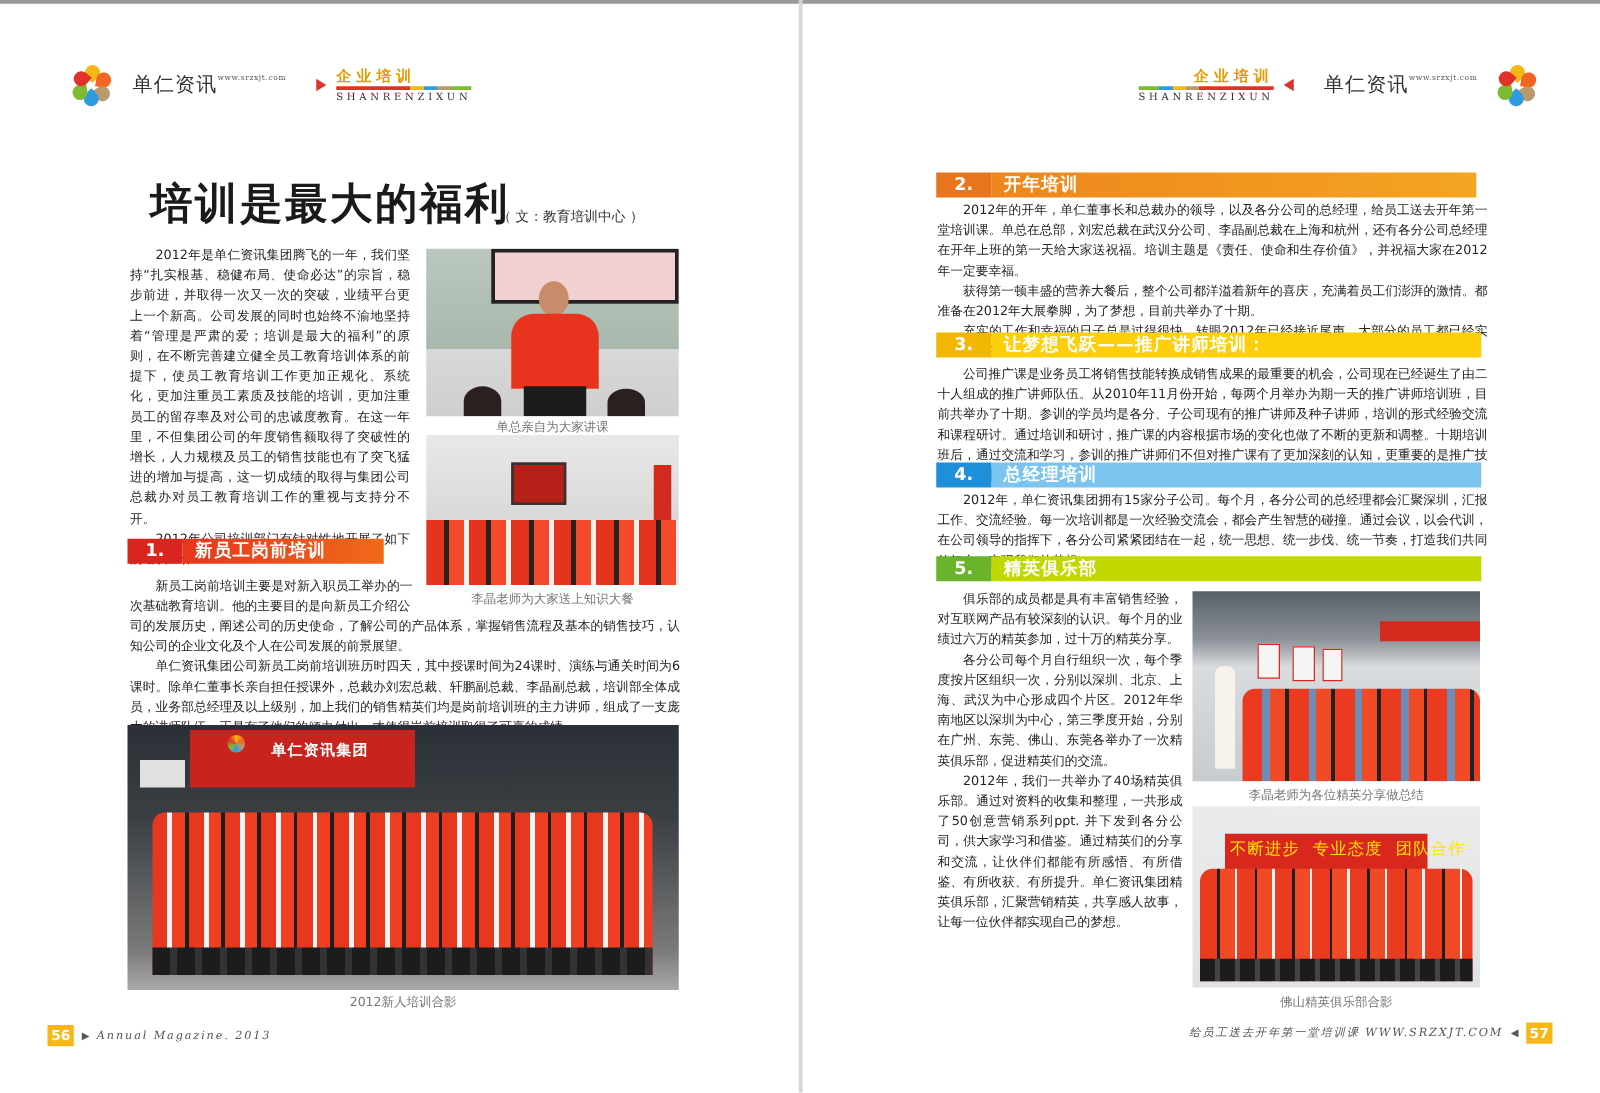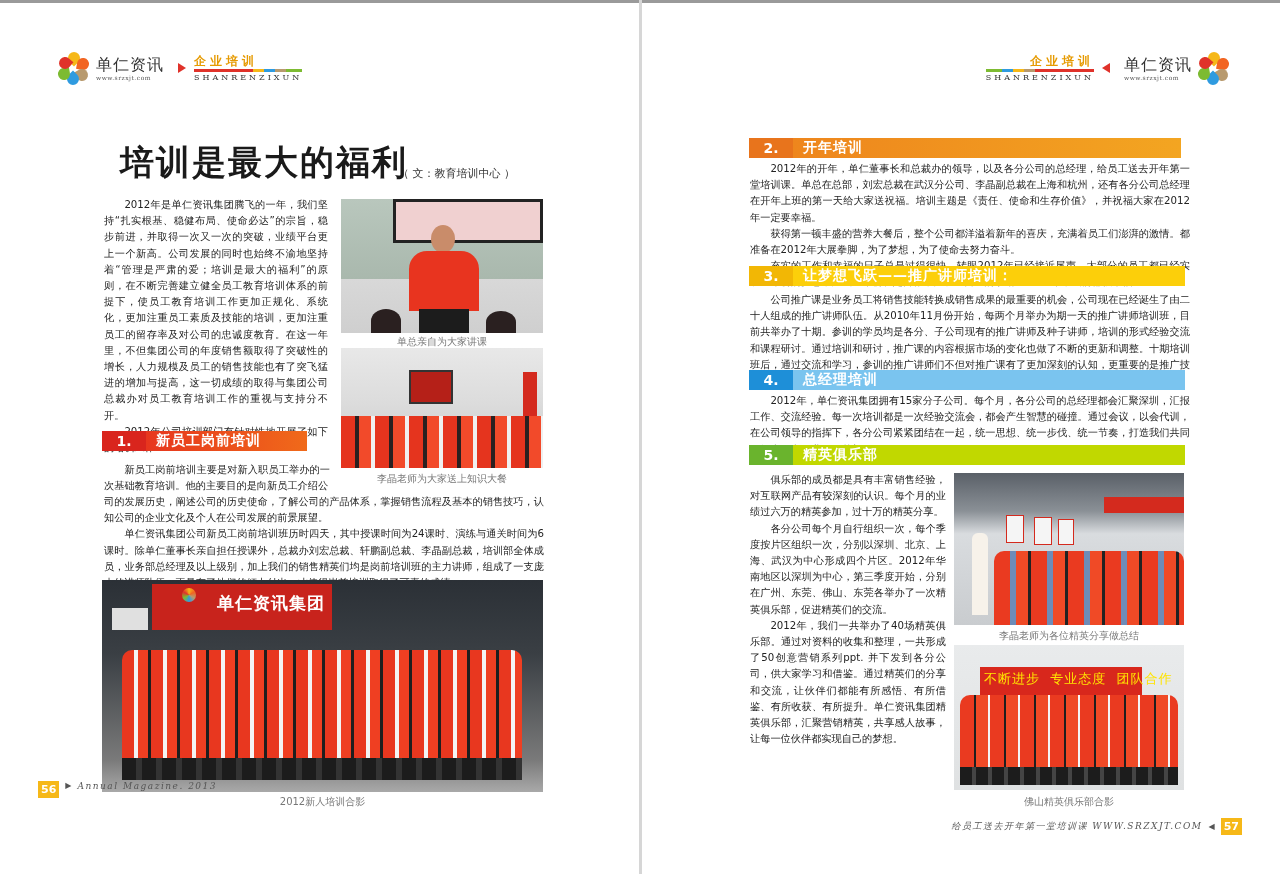--- a/index.html
+++ b/index.html
@@ -13,21 +13,21 @@
   .brand.left { left: 58px; }
   .brand.right { right: 50px; flex-direction: row-reverse; }
   .flower { position: relative; width: 32px; height: 32px; }
   .petal { position: absolute; width: 12px; height: 12px; border-radius: 50% 50% 50% 0; }
   .p1 { left: 10px; top: 0; background: #f6b818; transform: rotate(-45deg); }
   .p2 { left: 19px; top: 6px; background: #f26522; transform: rotate(10deg); }
   .p3 { left: 18px; top: 17px; background: #b89a6e; transform: rotate(60deg); }
   .p4 { left: 9px; top: 21px; background: #2f9be0; transform: rotate(135deg); }
   .p5 { left: 0; top: 16px; background: #7dbb32; transform: rotate(170deg); }
   .p6 { left: 1px; top: 5px; background: #e0322a; transform: rotate(220deg); }
-  .brand-text { display: flex; flex-direction: column; margin: 0 6px; }
+  .brand-text { display: flex; flex-direction: row; margin: 0 16px; }
   .brand-cn { font-size: 16px; color: #333; letter-spacing: 1px; line-height: 18px; }
   .brand-url { font-family: "DejaVu Serif", serif; font-size: 6px; color: #555; letter-spacing: 0.5px; }
   .tri-right { width: 0; height: 0; border-top: 5px solid transparent; border-bottom: 5px solid transparent; border-left: 8px solid #e0322a; margin: 0 8px; }
   .tri-left { width: 0; height: 0; border-top: 5px solid transparent; border-bottom: 5px solid transparent; border-right: 8px solid #e0322a; margin: 0 8px; }
   .section-tag { display: flex; flex-direction: column; }
   .tag-cn { font-size: 12px; color: #e69a00; font-weight: bold; letter-spacing: 4px; line-height: 14px; }
   .tag-bar { height: 3px; width: 100%; background: linear-gradient(90deg, #e0322a 0 55%, #f6b818 55% 65%, #2f9be0 65% 75%, #b89a6e 75% 85%, #7dbb32 85% 100%); margin: 1px 0; }
   .brand.right .tag-bar { background: linear-gradient(90deg, #7dbb32 0 15%, #2f9be0 15% 25%, #f6b818 25% 35%, #b89a6e 35% 45%, #e0322a 45% 100%); }
   .tag-en { font-family: "DejaVu Serif", serif; font-size: 8px; letter-spacing: 3px; color: #333; }
 
@@ -40,21 +40,21 @@
 
   .col-intro { position: absolute; left: 104px; top: 197px; width: 224px; }
   .photo { position: absolute; overflow: hidden; }
   .caption { position: absolute; font-size: 10px; color: #777; text-align: center; }
 
   
   .sbar { position: absolute; height: 20px; display: flex; align-items: center; color: #fff; font-weight: bold; font-size: 14px; }
   .sbar .num { width: 44px; text-align: center; position: relative; height: 100%; display: flex; align-items: center; justify-content: center; }
   .sbar .label { padding-left: 10px; letter-spacing: 1px; }
 
-  .footer-l { position: absolute; left: 38px; top: 781px; display: flex; align-items: flex-start; }
+  .footer-l { position: absolute; left: 38px; top: 820px; display: flex; align-items: center; }
   .footer-r { position: absolute; right: 38px; top: 818px; display: flex; align-items: center; }
   .pg { background: #f6b818; color: #fff; font-size: 11px; font-weight: bold; padding: 2px 3px; }
   .foot-text { font-family: "DejaVu Serif", serif; font-style: italic; font-size: 9px; color: #555; letter-spacing: 1.5px; margin: 0 6px; }
   .foot-arrow { font-size: 8px; color: #555; }
 </style>
 </head>
 <body>
 
 <div class="spread">
   <div class="top-rule"></div>
@@ -138,42 +138,42 @@
     <p style="text-indent:2em;">新员工岗前培训主要是对新入职员工举办的一次基础教育培训。他的主要目的是向新员工介绍公</p>
   </div>
   <div class="body-text" style="position:absolute; left:104px; top:494px; width:440px;">
     <p style="text-indent:0;">司的发展历史，阐述公司的历史使命，了解公司的产品体系，掌握销售流程及基本的销售技巧，认知公司的企业文化及个人在公司发展的前景展望。</p>
     <p>单仁资讯集团公司新员工岗前培训班历时四天，其中授课时间为24课时、演练与通关时间为6课时。除单仁董事长亲自担任授课外，总裁办刘宏总裁、轩鹏副总裁、李晶副总裁，培训部全体成员，业务部总经理及以上级别，加上我们的销售精英们均是岗前培训班的主力讲师，组成了一支庞大的讲师队伍。正是有了他们的倾力付出，才使得岗前培训取得了可喜的成绩。</p>
   </div>
 
   <div class="photo" style="left:102px; top:580px; width:441px; height:212px; background:linear-gradient(180deg,#2b3036 0%,#3a3f44 35%,#7a7a7a 85%,#a9a9a9 100%);">
     <div style="position:absolute; left:50px; top:4px; width:180px; height:46px; background:#c8231c;"></div>
     <div style="position:absolute; left:80px; top:8px; width:14px; height:14px; border-radius:50%; background:conic-gradient(#f6b818,#f26522,#b89a6e,#2f9be0,#7dbb32,#e0322a,#f6b818);"></div>
-    <div style="position:absolute; left:115px; top:12px; color:#fff; font-size:17px; font-weight:bold; letter-spacing:1px;">单仁资讯集团</div>
+    <div style="position:absolute; left:115px; top:12px; color:#fff; font-size:12px; font-weight:bold; letter-spacing:1px;">单仁资讯集团</div>
     <div style="position:absolute; left:10px; top:28px; width:36px; height:22px; background:#e0e0e0;"></div>
     <div style="position:absolute; left:20px; top:70px; width:400px; height:130px; background:repeating-linear-gradient(90deg,#e8371f 0 12px,#f4f4f4 12px 16px,#ef3f22 16px 26px,#1e1e1e 26px 29px); border-radius:10px 10px 0 0;"></div>
     <div style="position:absolute; left:20px; top:178px; width:400px; height:22px; background:repeating-linear-gradient(90deg,#1c1c1c 0 14px,#333 14px 20px);"></div>
   </div>
   <div class="caption" style="left:102px; top:795px; width:441px;">2012新人培训合影</div>
 
   <div class="footer-l">
     <span class="pg">56</span>
     <span class="foot-arrow" style="margin-left:6px;">▶</span>
     <span class="foot-text">Annual Magazine. 2013</span>
   </div>
 
   <div class="sbar" style="left:749px; top:138px; width:432px;">
     <div class="num" style="background:#e8741c;">
         <span>2.</span>
       </div>
     <div class="label" style="flex:1; height:100%; display:flex; align-items:center; background:linear-gradient(90deg,#ee861d,#f3a521);">开年培训</div>
   </div>
   <div class="body-text" style="position:absolute; left:750px; top:161px; width:440px;">
     <p>2012年的开年，单仁董事长和总裁办的领导，以及各分公司的总经理，给员工送去开年第一堂培训课。单总在总部，刘宏总裁在武汉分公司、李晶副总裁在上海和杭州，还有各分公司总经理在开年上班的第一天给大家送祝福。培训主题是《责任、使命和生存价值》，并祝福大家在2012年一定要幸福。</p>
-    <p>获得第一顿丰盛的营养大餐后，整个公司都洋溢着新年的喜庆，充满着员工们澎湃的激情。都准备在2012年大展拳脚，为了梦想，为了使命去努力奋斗。</p>
+    <p>获得第一顿丰盛的营养大餐后，整个公司都洋溢着新年的喜庆，充满着员工们澎湃的激情。都准备在2012年大展拳脚，为了梦想，目前共举办了十期。</p>
     <p>充实的工作和幸福的日子总是过得很快，转眼2012年已经接近尾声。大部分的员工都已经实现了年初的梦想，完成了年初设定目标，兑现了自己的承诺。2012年，我们都很幸福！</p>
   </div>
 
   <div class="sbar" style="left:749px; top:266px; width:436px;">
     <div class="num" style="background:#f2b705;">
         <span>3.</span>
       </div>
     <div class="label" style="flex:1; height:100%; display:flex; align-items:center; background:#fccf0a;">让梦想飞跃——推广讲师培训：</div>
   </div>
   <div class="body-text" style="position:absolute; left:750px; top:292px; width:440px;">

